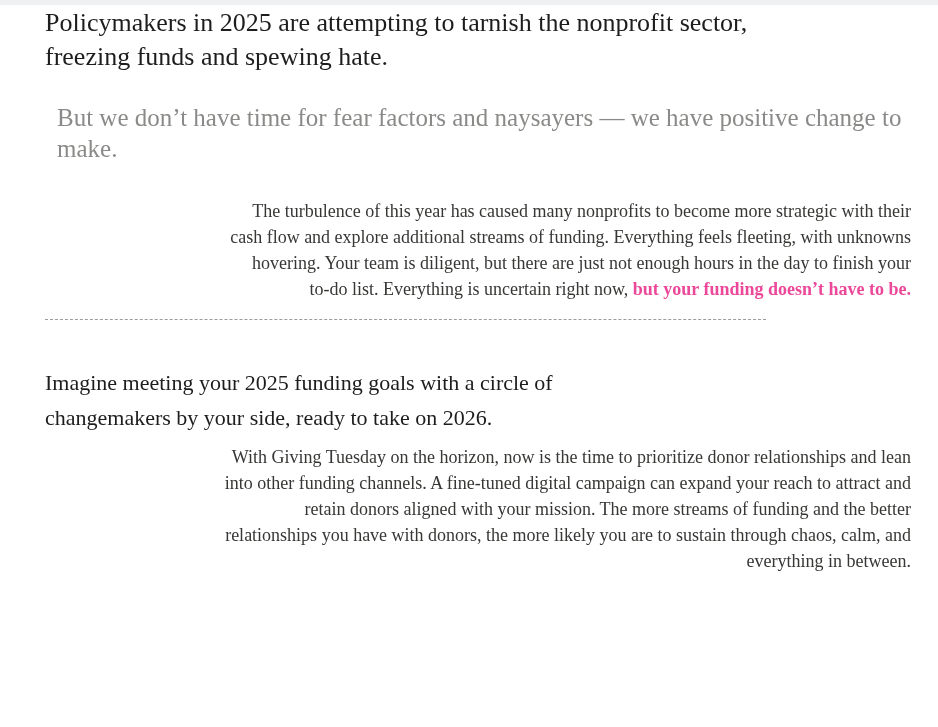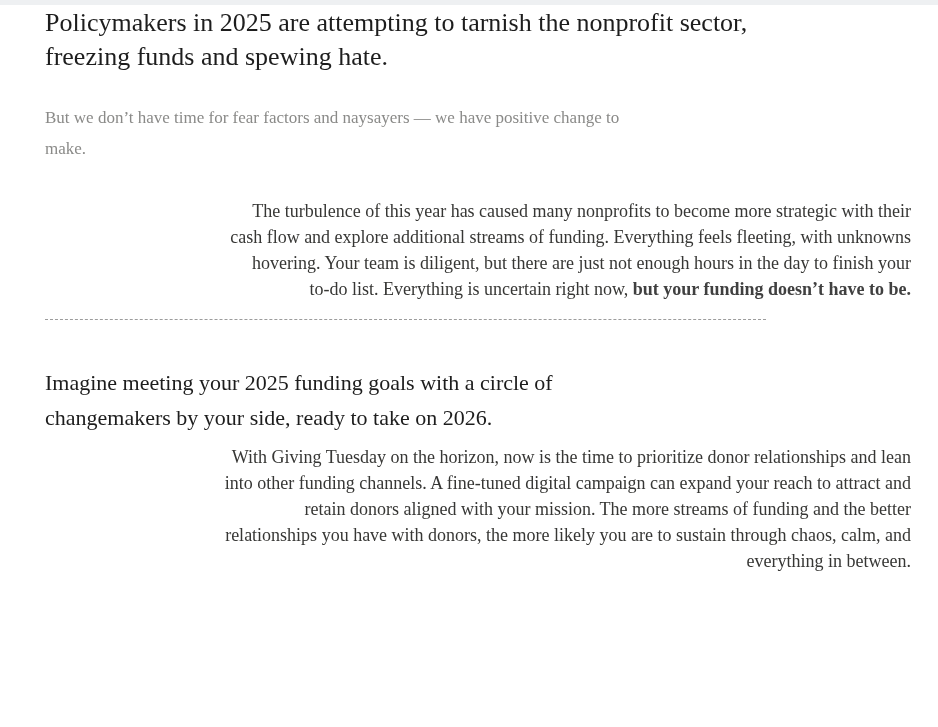--- a/index.html
+++ b/index.html
@@ -23,40 +23,40 @@
   }
   .pre { white-space: pre-line; }
   .headline {
     margin: 1px 0 0 0;
     font-size: 26px;
     line-height: 34px;
     font-weight: 400;
     color: #1d1d1d;
   }
   .subheadline {
-    margin: 28px 0 0 0;
-    font-size: 17px;
+    margin: 28px 0 0 12px;
+    font-size: 25px;
     line-height: 31px;
     font-weight: 400;
     color: #8a8a88;
   }
   .paragraph {
     margin: 0;
     font-size: 18px;
     line-height: 26px;
     color: #373735;
     text-align: right;
   }
   .p1 { margin-top: 34px; }
   .p2 { margin-top: 9px; }
   .p3 { margin-top: 24px; }
   .p4 { margin-top: 28px; }
   .bold-tail {
     font-weight: 700;
-    color: #404040;
+    color: #ec4899;
   }
   .divider {
     border: none;
     border-top: 1px dashed #9c9c9c;
     width: 721px;
     margin: 17px 0 0 0;
   }
   .section-heading {
     margin: 45px 0 0 0;
     font-size: 22px;

